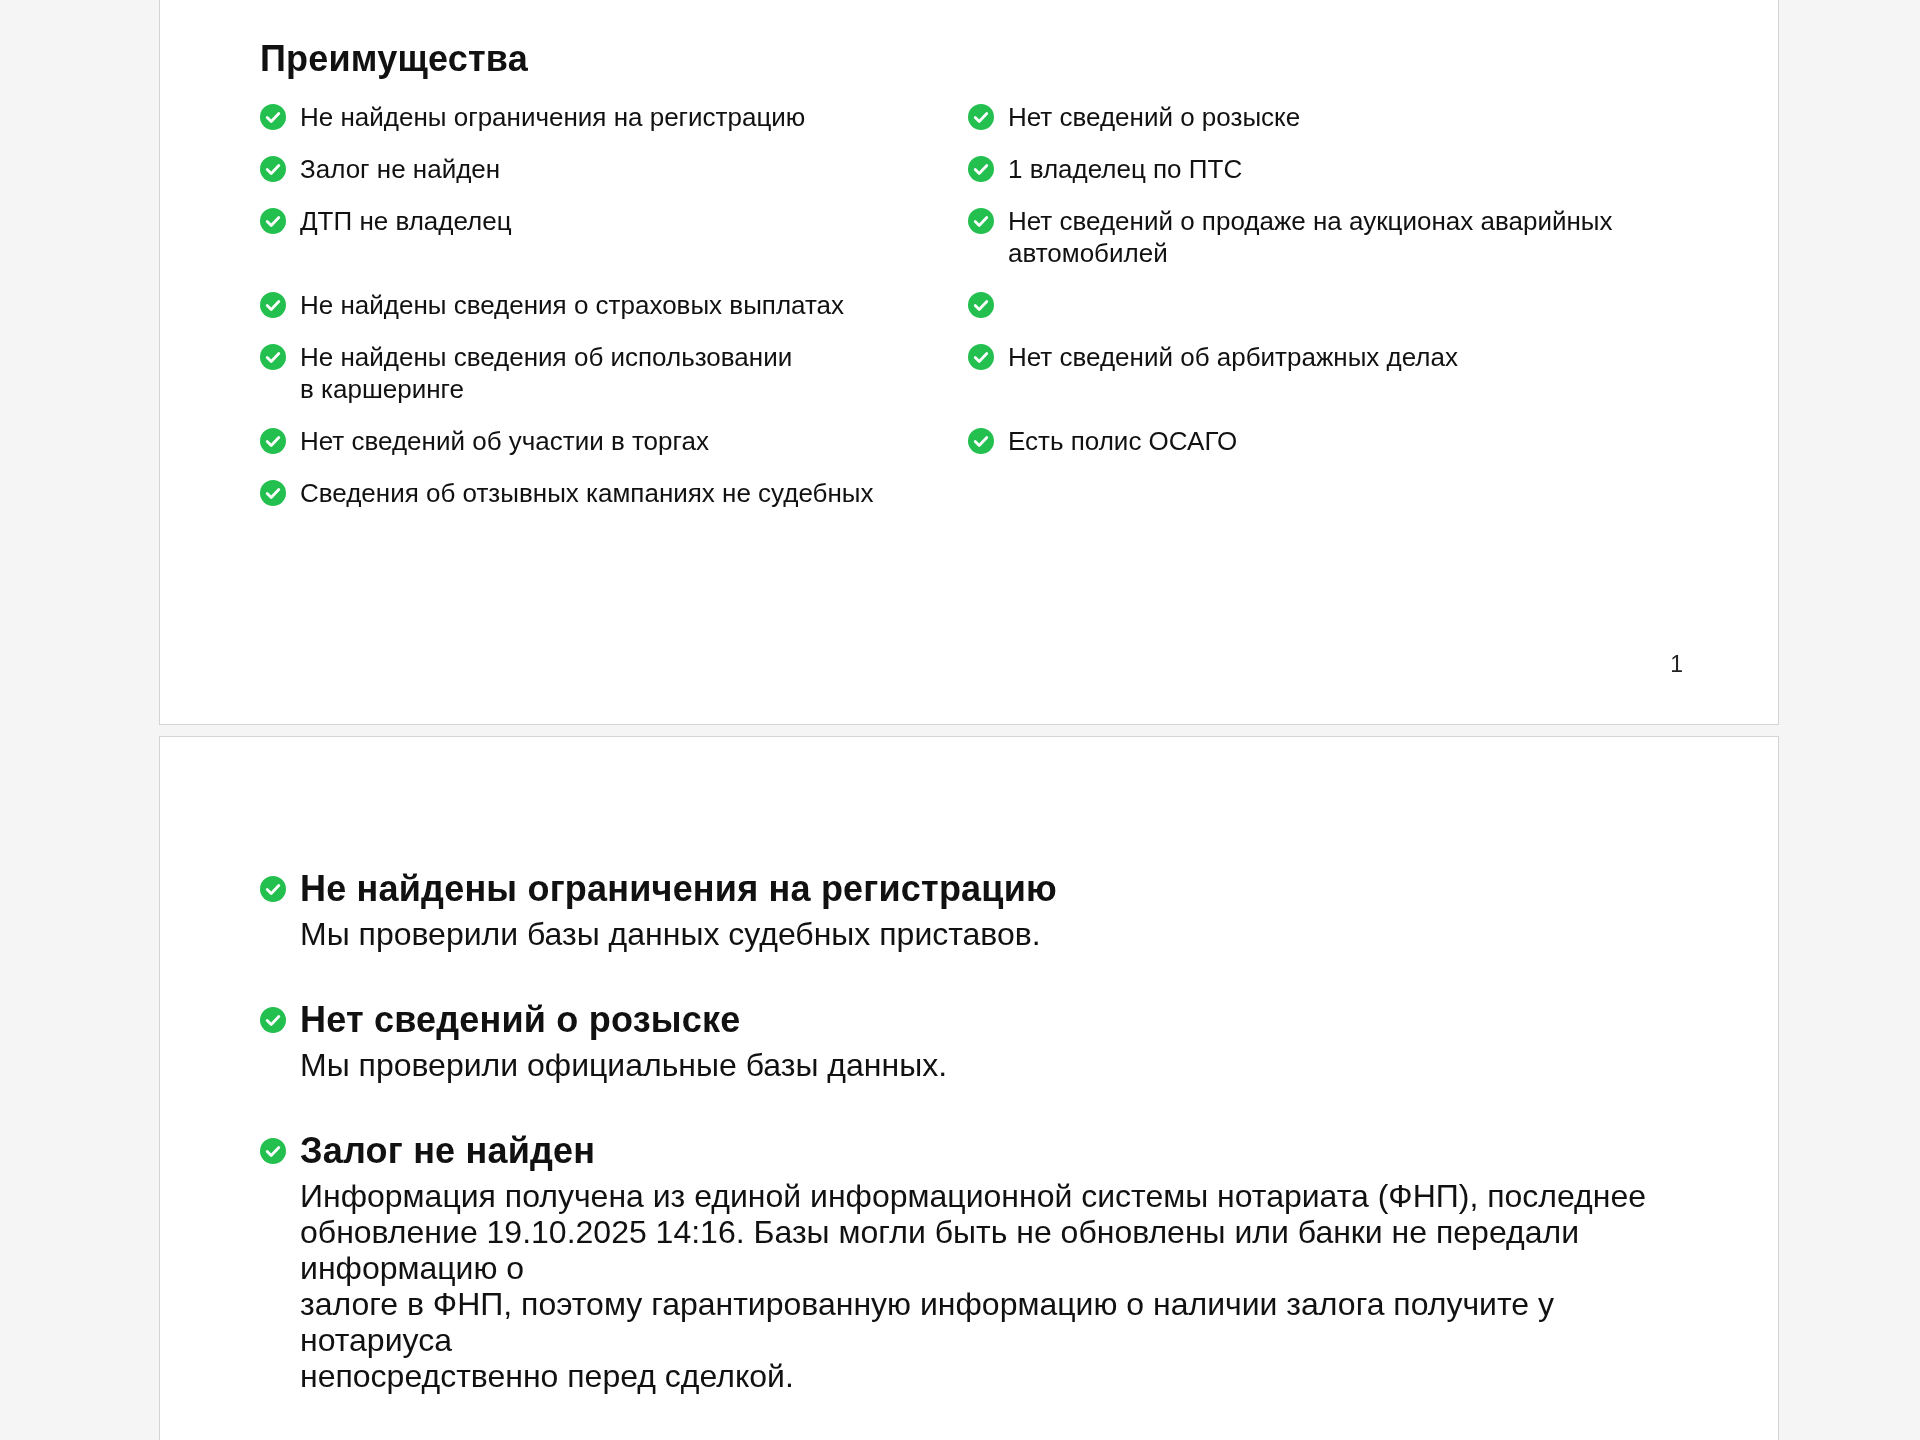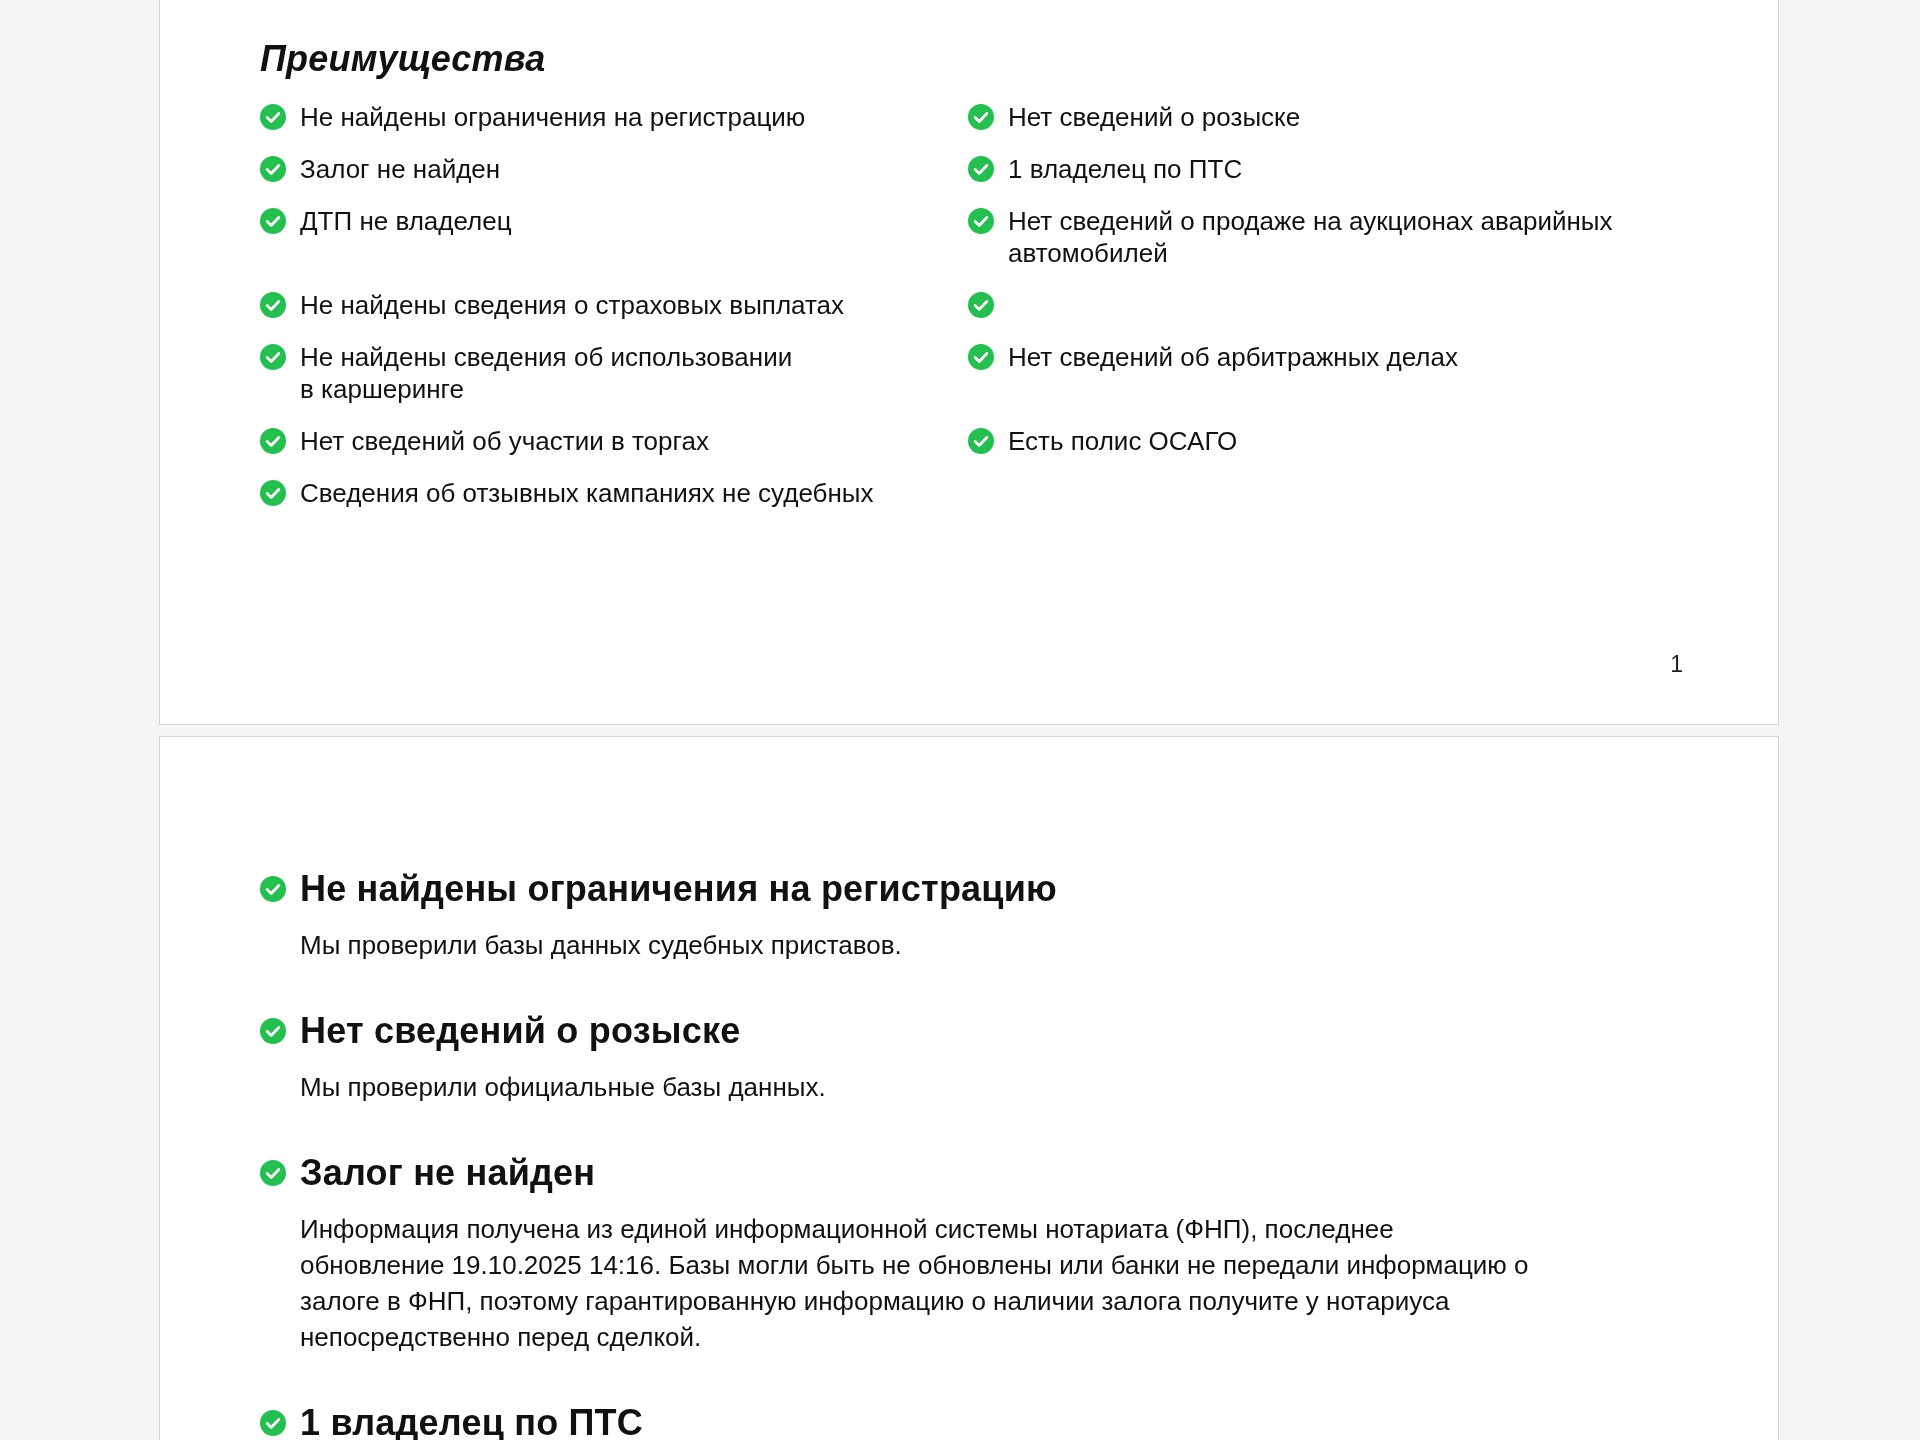--- a/index.html
+++ b/index.html
@@ -31,21 +31,20 @@
   .card-2 {
     top: 736px;
     height: 930px;
     padding: 130px 100px 0 100px;
   }
   .report-title {
     font-size: 36px;
     line-height: 44px;
     font-weight: bold;
     letter-spacing: 0.2px;
-    font-style: italic;
   }
   .adv-grid {
     margin-top: 20px;
     display: grid;
     grid-template-columns: 708px 1fr;
     row-gap: 20px;
     font-size: 26px;
     line-height: 32px;
   }
   .adv-item {
@@ -80,22 +79,22 @@
     margin-top: 0;
   }
   .section-heading {
     margin: 0;
     font-size: 36px;
     line-height: 44px;
     font-weight: bold;
     letter-spacing: 0.2px;
   }
   .section-body {
-    margin: 16px 0 0 40px;
-    font-size: 26px;
+    margin: 5px 0 0 40px;
+    font-size: 32px;
     line-height: 36px;
     max-width: 1390px;
     white-space: pre-line;
   }
 </style>
 </head>
 <body>
 
 <div class="page-card card-1">
 

